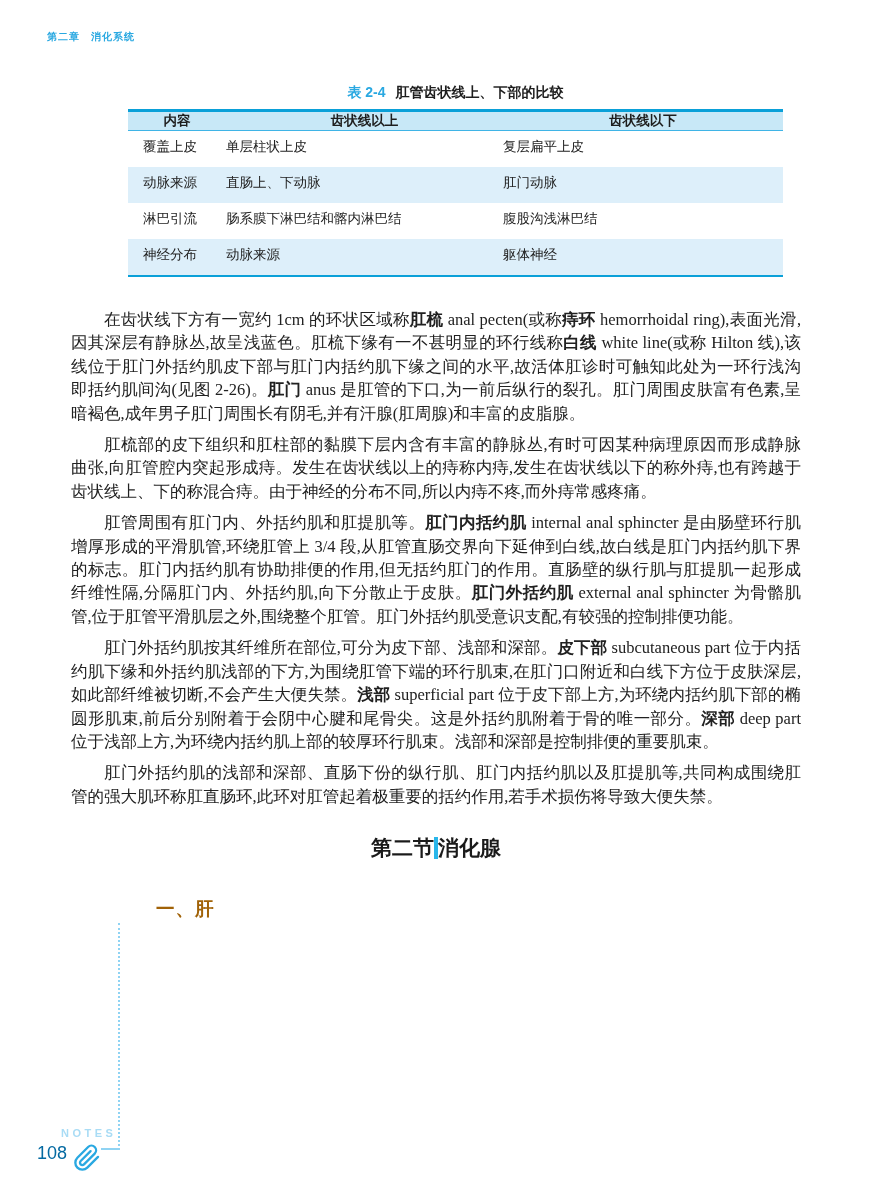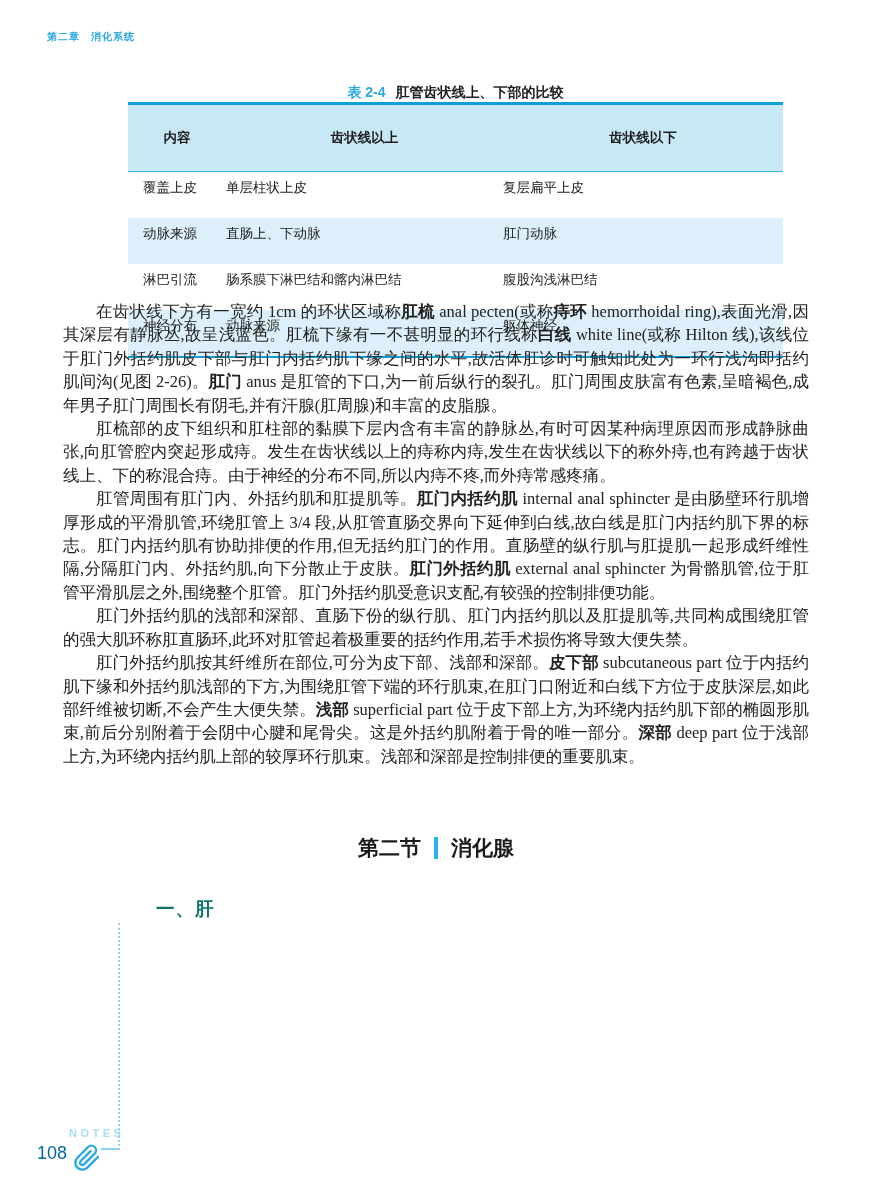--- a/index.html
+++ b/index.html
@@ -11,75 +11,75 @@
   .chapter-header {
     position:absolute; left:47px; top:30px;
     font-family:"Liberation Sans","DejaVu Sans",sans-serif;
     font-weight:bold; font-size:10px; color:#29a8e1; letter-spacing:1px;
   }
 
   
   .table-block { position:absolute; left:128px; top:84px; width:655px; }
   .table-caption {
     text-align:center; font-family:"Liberation Sans","DejaVu Sans",sans-serif;
-    font-weight:bold; font-size:14px; color:#1e1e1e;
+    font-weight:bold; font-size:14px; margin-bottom:7px; color:#1e1e1e;
   }
   .caption-label { color:#29a8e1; margin-right:10px; }
   table.cmp {
     width:100%; border-collapse:collapse; font-size:13.5px;
     border-top:3px solid #0aa0d8; border-bottom:2px solid #0aa0d8;
   }
   table.cmp thead th {
     background:#c8e8f7; font-family:"Liberation Sans","DejaVu Sans",sans-serif;
-    font-weight:bold; font-size:13.5px; padding:24px 4px; text-align:center;
+    font-weight:bold; font-size:13.5px; padding:0 4px; text-align:center;
     border-bottom:1px solid #3fb4e6; color:#1e1e1e;
   }
   table.cmp th.c1 { width:90px; }
   table.cmp th.c2 { width:269px; }
   table.cmp tbody td {
-    padding:6px 10px 20px 0; vertical-align:top; line-height:20px; text-align:left;
+    padding:6px 10px 10px 0; vertical-align:top; line-height:20px; text-align:left;
   }
   table.cmp tbody td:first-child { padding-left:15px; white-space:nowrap; }
   table.cmp tbody tr:nth-child(even) { background:#ddeffa; }
 
   
   .body-copy {
     position:absolute; left:63px; width:746px;
     font-size:16.5px; line-height:23.4px; text-align:justify; text-justify:inter-ideograph;
   }
-  .body-copy p { margin:0; text-indent:2em; }
+  .body-copy p { margin:8px; text-indent:2em; }
   .term { font-family:"Liberation Sans","DejaVu Sans",sans-serif; font-weight:bold; }
   #body-top { top:300px; }
   #body-liver { top:931px; }
 
   
   .section-heading {
     position:absolute; left:63px; top:834px; width:746px;
-    display:flex; justify-content:center; align-items:center; gap:13px;
+    display:flex; justify-content:center; align-items:center; gap:0;
     font-family:"Liberation Sans","DejaVu Sans",sans-serif;
     font-weight:bold; font-size:21px; color:#1a1a1a;
   }
   .section-heading .vbar { width:4px; height:22px; background:#29b6ea; }
   .sub-heading {
     position:absolute; left:156px; top:896px;
     font-family:Liberation Serif, serif;
-    font-weight:bold; font-size:18.5px; color:#0f766e; letter-spacing:1px;
+    font-weight:bold; font-size:18.5px; color:#a16207; letter-spacing:1px;
   }
 
   
   .margin-line {
     position:absolute; left:118px; top:923px; height:227px; width:0;
     border-left:2px dotted #8fd3f3;
   }
   .margin-connector {
     position:absolute; left:101px; top:1148px; width:19px; height:0;
     border-top:2px solid #8fd3f3;
   }
   .notes-label {
-    position:absolute; left:69px; top:1127px;
+    position:absolute; left:61px; top:1127px;
     font-family:"Liberation Sans","DejaVu Sans",sans-serif;
     font-weight:bold; font-size:11px; letter-spacing:3.5px; color:#a9dcf5;
   }
   .page-number {
     position:absolute; left:37px; top:1143px;
     font-family:"Liberation Sans","DejaVu Sans",sans-serif;
     font-size:18px; color:#0369a1;
   }
   .paperclip-wrap { position:absolute; left:73px; top:1144px; width:28px; height:28px; }
 </style>
@@ -124,22 +124,22 @@
             <td>躯体神经</td>
           </tr>
         </tbody>
     </table>
   </div>
 
   <div class="body-copy" id="body-top">
       <p><span>在齿状线下方有一宽约 1cm 的环状区域称</span><span class="term">肛梳</span><span> anal pecten(或称</span><span class="term">痔环</span><span> hemorrhoidal ring),表面光滑,因其深层有静脉丛,故呈浅蓝色。肛梳下缘有一不甚明显的环行线称</span><span class="term">白线</span><span> white line(或称 Hilton 线),该线位于肛门外括约肌皮下部与肛门内括约肌下缘之间的水平,故活体肛诊时可触知此处为一环行浅沟即括约肌间沟(见图 2-26)。</span><span class="term">肛门</span><span> anus 是肛管的下口,为一前后纵行的裂孔。肛门周围皮肤富有色素,呈暗褐色,成年男子肛门周围长有阴毛,并有汗腺(肛周腺)和丰富的皮脂腺。</span></p>
       <p><span>肛梳部的皮下组织和肛柱部的黏膜下层内含有丰富的静脉丛,有时可因某种病理原因而形成静脉曲张,向肛管腔内突起形成痔。发生在齿状线以上的痔称内痔,发生在齿状线以下的称外痔,也有跨越于齿状线上、下的称混合痔。由于神经的分布不同,所以内痔不疼,而外痔常感疼痛。</span></p>
       <p><span>肛管周围有肛门内、外括约肌和肛提肌等。</span><span class="term">肛门内括约肌</span><span> internal anal sphincter 是由肠壁环行肌增厚形成的平滑肌管,环绕肛管上 3/4 段,从肛管直肠交界向下延伸到白线,故白线是肛门内括约肌下界的标志。肛门内括约肌有协助排便的作用,但无括约肛门的作用。直肠壁的纵行肌与肛提肌一起形成纤维性隔,分隔肛门内、外括约肌,向下分散止于皮肤。</span><span class="term">肛门外括约肌</span><span> external anal sphincter 为骨骼肌管,位于肛管平滑肌层之外,围绕整个肛管。肛门外括约肌受意识支配,有较强的控制排便功能。</span></p>
+      <p><span>肛门外括约肌按其纤维所在部位,可分为皮下部、浅部和深部。</span><span class="term">皮下部</span><span> subcutaneous part 位于内括约肌下缘和外括约肌浅部的下方,为围绕肛管下端的环行肌束,在肛门口附近和白线下方位于皮肤深层,如此部纤维被切断,不会产生大便失禁。</span><span class="term">浅部</span><span> superficial part 位于皮下部上方,为环绕内括约肌下部的椭圆形肌束,前后分别附着于会阴中心腱和尾骨尖。这是外括约肌附着于骨的唯一部分。</span><span class="term">深部</span><span> deep part 位于浅部上方,为环绕内括约肌上部的较厚环行肌束。浅部和深部是控制排便的重要肌束。</span></p>
       <p><span>肛门外括约肌的浅部和深部、直肠下份的纵行肌、肛门内括约肌以及肛提肌等,共同构成围绕肛管的强大肌环称肛直肠环,此环对肛管起着极重要的括约作用,若手术损伤将导致大便失禁。</span></p>
-      <p><span>肛门外括约肌按其纤维所在部位,可分为皮下部、浅部和深部。</span><span class="term">皮下部</span><span> subcutaneous part 位于内括约肌下缘和外括约肌浅部的下方,为围绕肛管下端的环行肌束,在肛门口附近和白线下方位于皮肤深层,如此部纤维被切断,不会产生大便失禁。</span><span class="term">浅部</span><span> superficial part 位于皮下部上方,为环绕内括约肌下部的椭圆形肌束,前后分别附着于会阴中心腱和尾骨尖。这是外括约肌附着于骨的唯一部分。</span><span class="term">深部</span><span> deep part 位于浅部上方,为环绕内括约肌上部的较厚环行肌束。浅部和深部是控制排便的重要肌束。</span></p>
     </div>
 
   <div class="section-heading">
     <span>第二节</span>
     <span class="vbar"></span>
     <span>消化腺</span>
   </div>
 
   <div class="sub-heading">一、肝</div>
 

